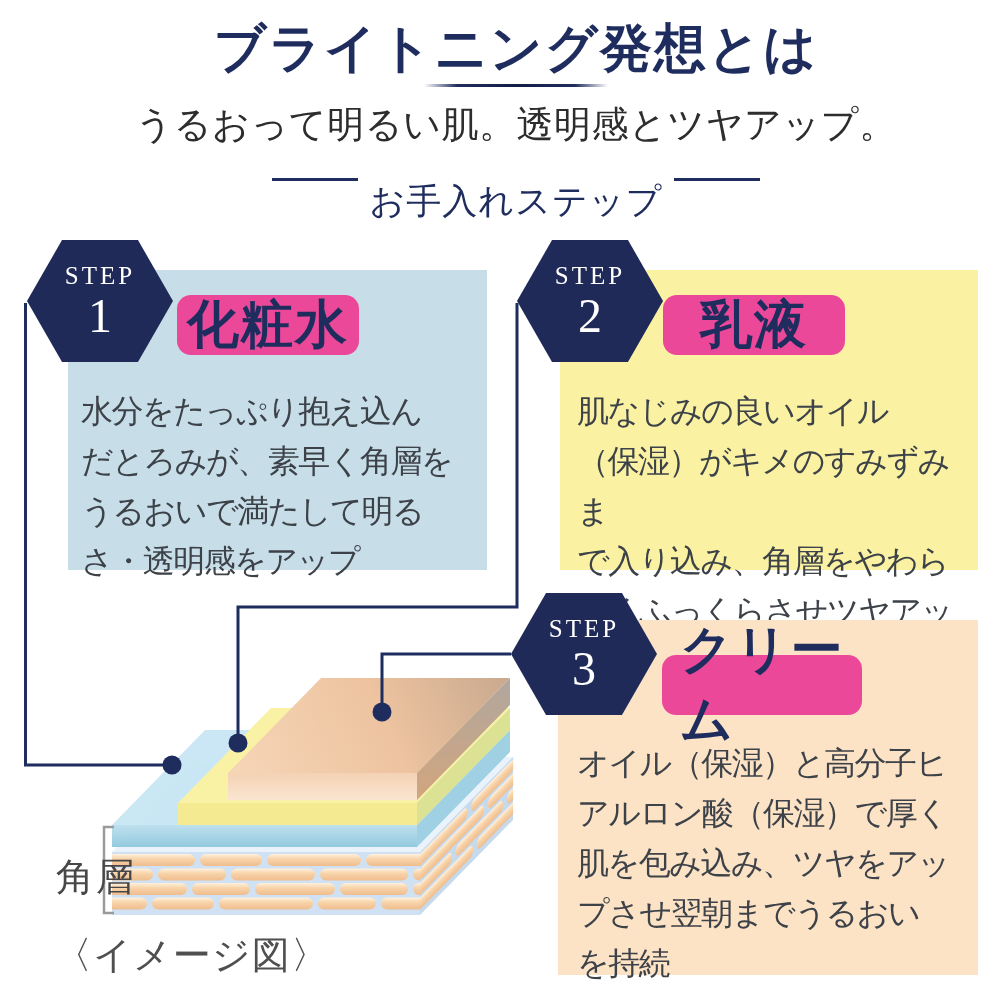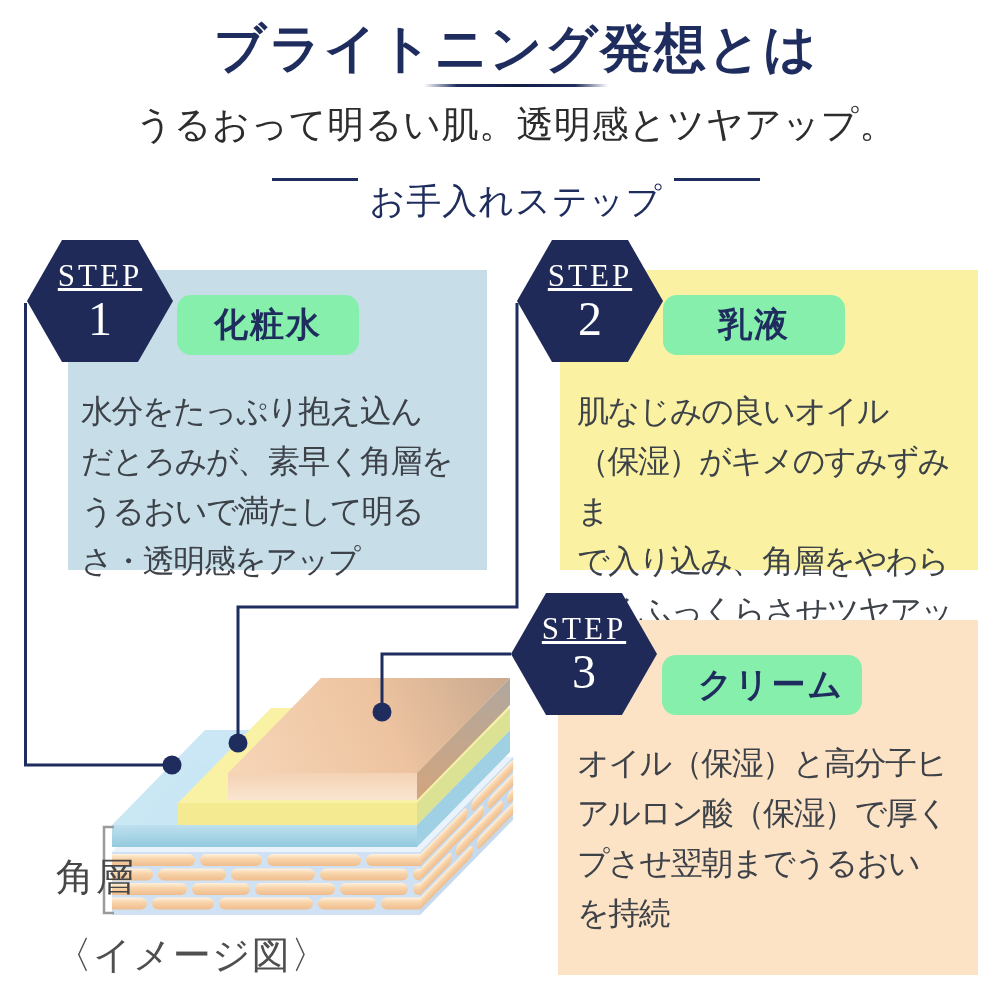--- a/index.html
+++ b/index.html
@@ -19,25 +19,25 @@
 
   
   .panel{position:absolute;}
   .panel1{left:68px;top:270px;width:419px;height:300px;}
   .panel2{left:560px;top:270px;width:418px;height:300px;}
   .panel3{left:558px;top:620px;width:420px;height:355px;}
   .hex{position:absolute;width:146px;height:122px;background:#1f2a58;
        clip-path:polygon(0% 50%,24% 0%,76% 0%,100% 50%,76% 100%,24% 100%);
        display:flex;flex-direction:column;align-items:center;justify-content:center;color:#fff;}
   .hex1{left:27px;top:240px;} .hex2{left:517px;top:240px;} .hex3{left:511px;top:593px;}
-  .hex .step{font-size:31px;letter-spacing:3px;line-height:1;margin-bottom:4px;text-decoration:underline;}
+  .hex .step{font-size:25px;letter-spacing:3px;line-height:1;margin-bottom:4px;}
   .hex .num{font-size:48px;line-height:1;}
-  .plabel{position:absolute;width:182px;height:60px;background:#86efac;border-radius:14px;
+  .plabel{position:absolute;width:182px;height:60px;background:#ec4899;border-radius:14px;
           display:flex;align-items:center;justify-content:center;
-          font-size:34px;font-weight:600;color:#1f2d5e;letter-spacing:2px;}
+          font-size:52px;font-weight:600;color:#1f2d5e;letter-spacing:2px;}
   .plabel1{left:177px;top:295px;} .plabel2{left:663px;top:295px;} .plabel3{left:662px;top:655px;padding-left:18px;}
   .body{position:absolute;font-size:32px;line-height:50px;color:#3d4249;letter-spacing:-1.5px;}
   .body1{left:81px;top:386px;width:380px;}
   .body2{left:577px;top:386px;width:400px;}
   .body3{left:577px;top:738px;width:400px;}
 
   
   .sans{font-family:"Liberation Sans","DejaVu Sans",sans-serif;}
   .kakusou{left:24px;top:852px;font-size:38px;color:#474747;letter-spacing:2px;}
   .caption{left:22px;top:930px;font-size:38px;color:#4f4f4f;letter-spacing:1px;}
@@ -190,20 +190,21 @@
 
   <div class="panel panel3" style="background: rgb(252, 227, 198);"></div>
   <div class="hex hex3">
     <span class="step">STEP</span>
     <span class="num">3</span>
   </div>
   <div class="plabel plabel3">クリーム</div>
   <div class="body body3">
     <div>オイル（保湿）と高分子ヒ</div>
     <div>アルロン酸（保湿）で厚く</div>
+    <div>肌を包み込み、ツヤをアッ</div>
     <div>プさせ翌朝までうるおい</div>
     <div>を持続</div>
   </div>
 
   <div class="abs sans kakusou">角層</div>
   <div class="abs sans caption">〈イメージ図〉</div>
 
 </div>
 
 </body></html>

